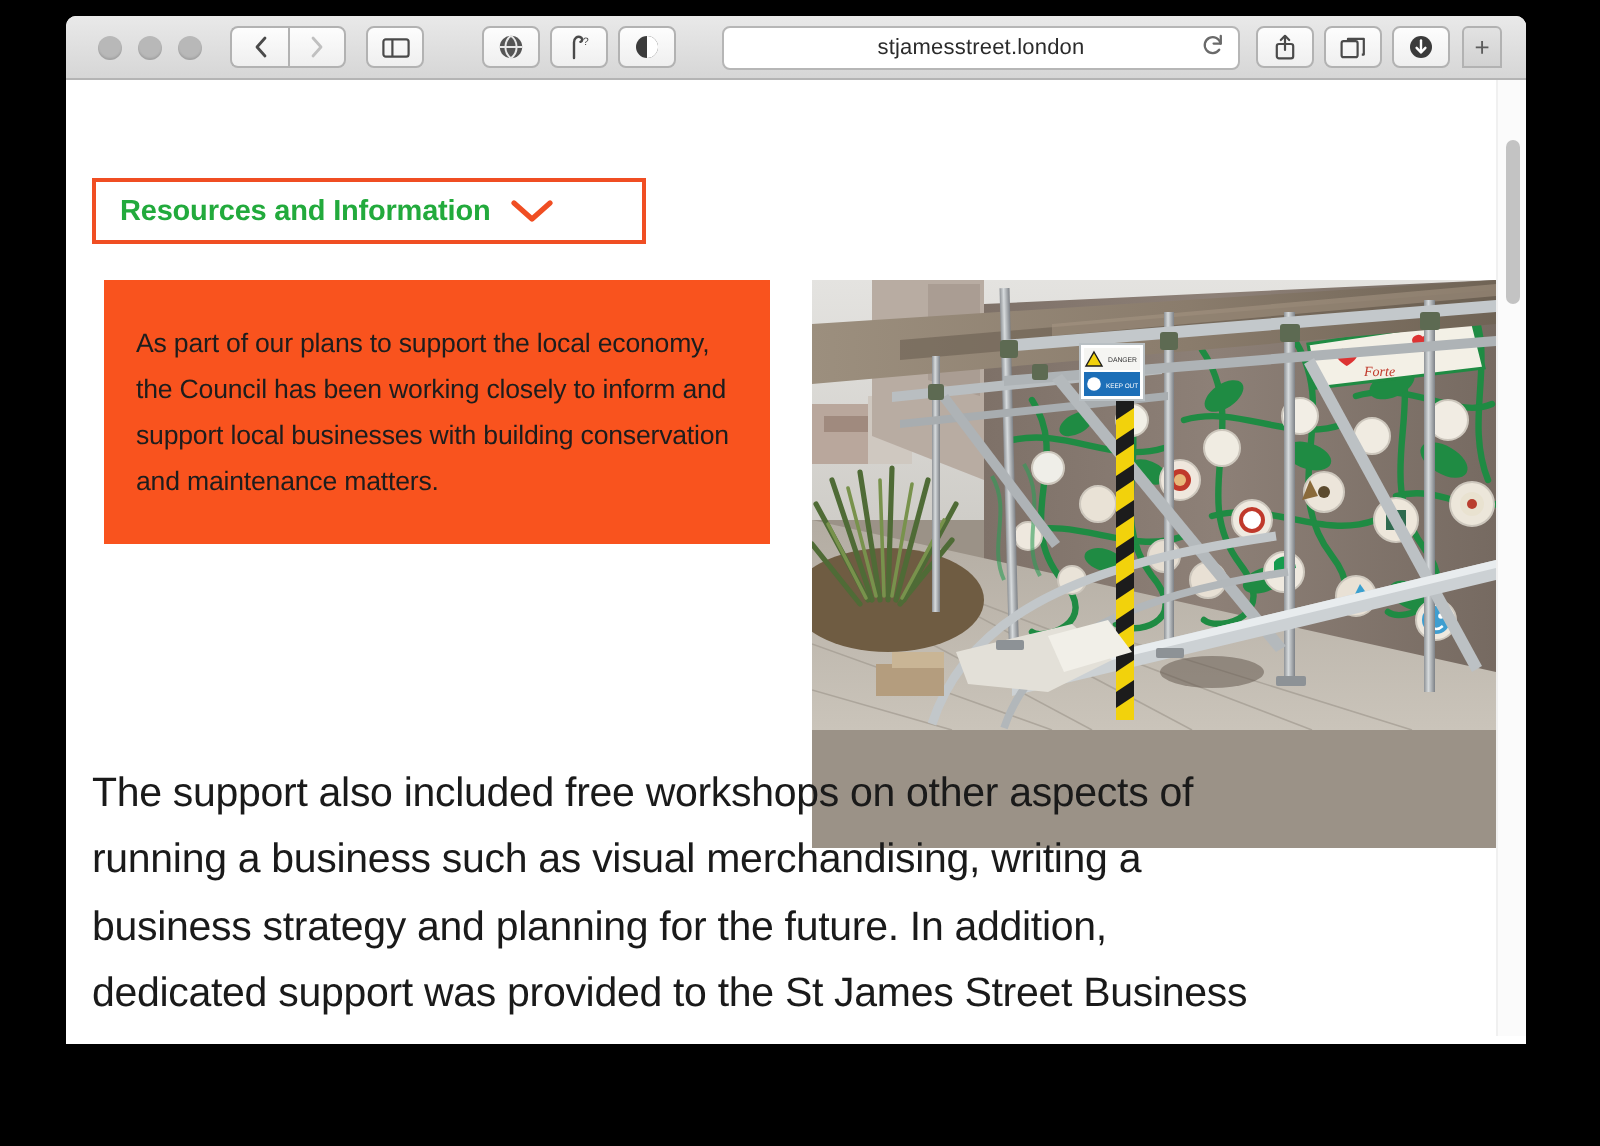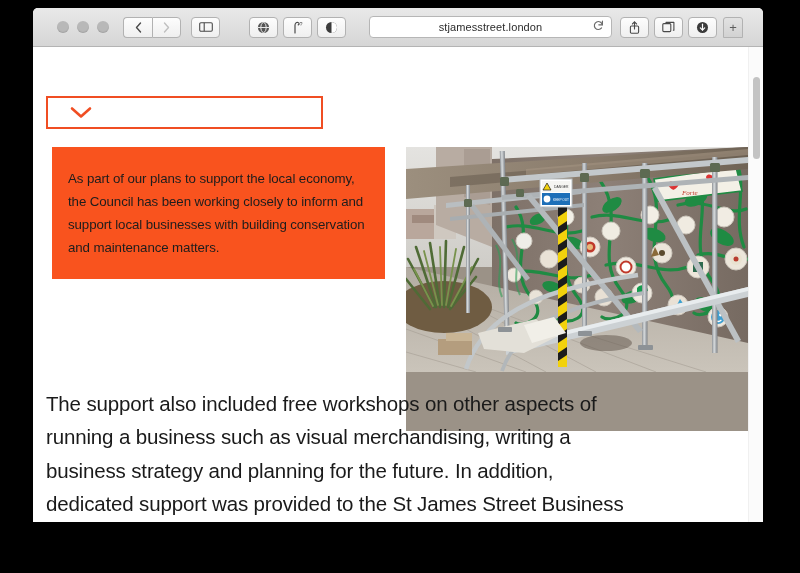--- a/index.html
+++ b/index.html
@@ -21,26 +21,26 @@
     height: 514px;
     background: #ffffff;
     border-radius: 5px 5px 0 0;
     overflow: hidden;
     box-shadow: 0 2px 10px rgba(0,0,0,0.55);
   }
 
   
   #toolbar {
     position: relative;
-    height: 39px;
+    height: 32px;
     background: linear-gradient(to bottom, #e9e9e9 0%, #d6d6d6 100%);
     border-bottom: 1px solid #b4b4b4;
     display: flex;
     align-items: center;
-    padding: 0 20px;
+    padding: 0 12px;
   }
 
   .traffic-lights {
     display: flex;
     gap: 8px;
     margin-left: 4px;
     margin-right: 14px;
   }
   .tl-dot {
     width: 12px; height: 12px; border-radius: 50%;
@@ -281,20 +281,21 @@
       </div>
       <div id="new-tab-btn">
         <span>+</span>
       </div>
     </div>
   </div>
 
   <div id="page-viewport">
 
     <div id="accordion-header">
+      <span id="accordion-title">Resources and Information</span>
       <span id="accordion-chevron">
         <svg width="22" height="13" viewBox="0 0 22 13">
           <polyline points="2,2.5 11,10.5 20,2.5" fill="none" stroke="#f04e23" stroke-width="2.6" stroke-linecap="round" stroke-linejoin="round"></polyline>
         </svg>
       </span>
     </div>
 
     <div id="orange-callout">
       <p id="orange-callout-text">As part of our plans to support the local economy, the Council has been working closely to inform and support local businesses with building conservation and maintenance matters.</p>
     </div>

